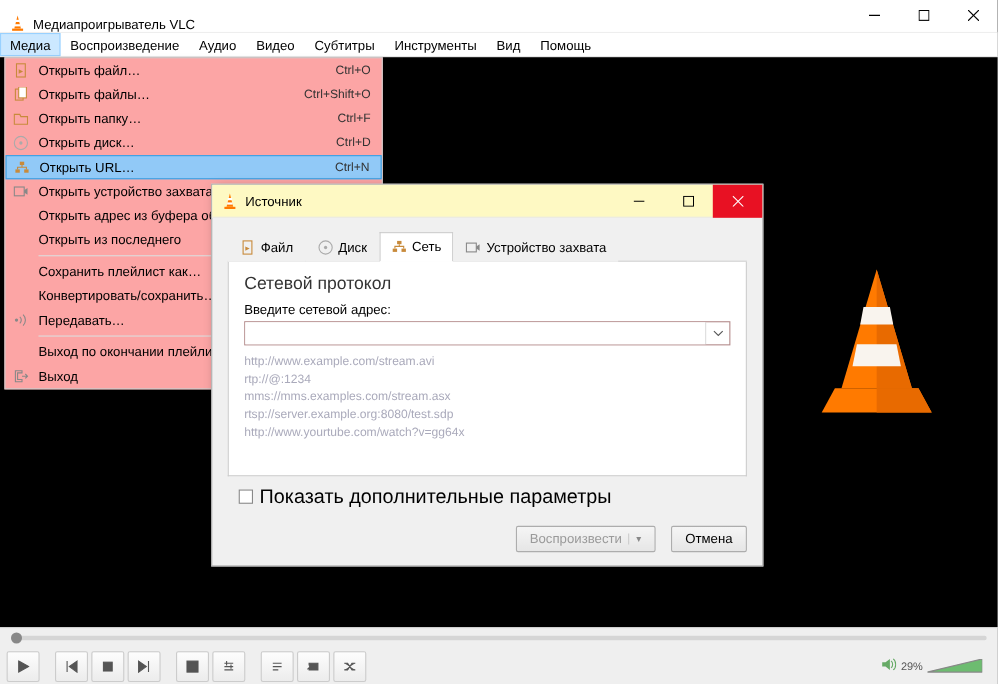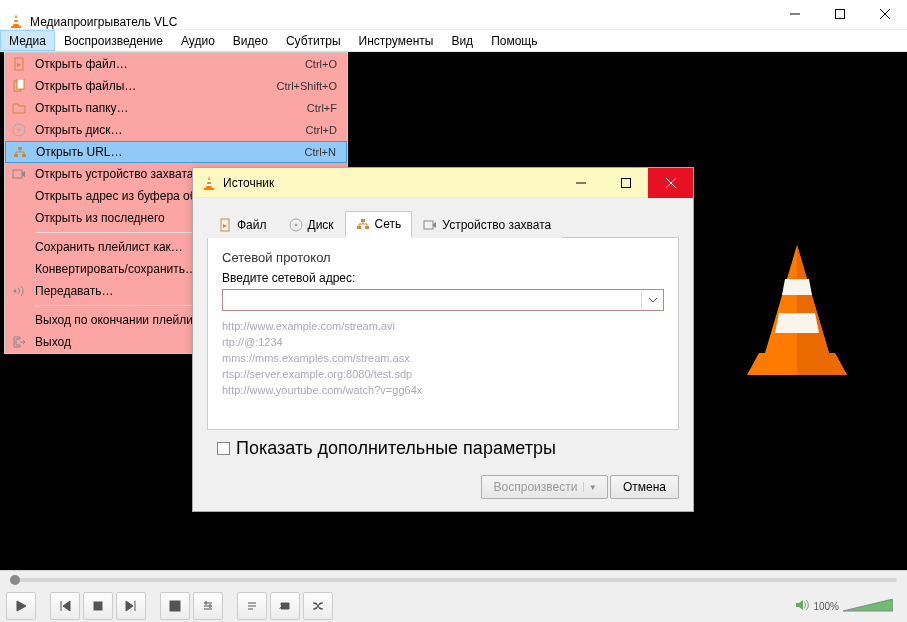--- a/index.html
+++ b/index.html
@@ -56,30 +56,30 @@
   .dlgbar .dwin svg { stroke:#000; stroke-width:1; fill:none; }
 
   .dlgbody { padding:12px 14px 8px; }
   .tabs { display:flex; gap:0; border-bottom:1px solid #ccc; font-size:12px; }
   .tab { padding:5px 10px 6px; display:flex; align-items:center; gap:5px; border:1px solid transparent; border-bottom:none; position:relative; top:1px; background:#f0f0f0; }
   .tab.active { background:#fff; border-color:#ccc; border-bottom:1px solid #fff; }
   .tabs .ticon { display:flex; }
 
   .panel { background:#fff; border:1px solid #ccc; border-top:none; padding:12px 14px 30px; }
 
-  .grpttl { font-size:13px; color:#333; margin-bottom:6px; }
+  .grpttl { font-size:16px; color:#333; margin-bottom:6px; }
   .inlbl  { font-size:12px; margin:6px 0 4px; }
   .ddfield { display:flex; border:1px solid #b38b8b; background:#fff; height:22px; }
   .ddfield input { flex:1; border:none; outline:none; font-size:12px; padding:0 6px; }
   .ddfield .chev { width:22px; display:flex; align-items:center; justify-content:center; border-left:1px solid #ddd; }
   .examples { margin-top:8px; font-size:11px; color:#aab; line-height:1.45; }
 
   .advrow { display:flex; align-items:center; gap:6px; font-size:18px; padding:8px 10px 2px; }
   .advrow .cbx { width:13px; height:13px; border:1px solid #888; background:#fff; }
-  .dlgfoot { display:flex; justify-content:flex-end; gap:2px; padding:6px 14px 12px; }
+  .dlgfoot { display:flex; justify-content:flex-end; gap:14px; padding:6px 14px 12px; }
   .pbtn { height:24px; padding:0 12px; font-size:12px; border:1px solid #adadad; background:linear-gradient(#f5f5f5,#e6e6e6); border-radius:2px; display:flex; align-items:center; }
   .pbtn.disabled { color:#9a9a9a; }
   .pbtn.split::after { content:"▾"; margin-left:6px; font-size:9px; color:#888; border-left:1px solid #ccc; padding-left:6px; }
 
   .cone svg, .bigcone svg { display:block; }
 </style>
 </head>
 <body>
 
 <div class="titlebar">
@@ -188,21 +188,21 @@
     <div class="cbtn">
         <svg width="12" height="12" viewBox="0 0 12 12" fill="none">
           <path d="M1 3h3l4 6h3M1 9h3l4-6h3"></path>
         </svg>
       </div>
     <div class="vol">
       <span><svg width="14" height="12" viewBox="0 0 14 12">
             <path d="M1 4h3l4-3v10l-4-3H1Z" fill="#6a6"></path>
             <path d="M9 3c2 1 2 5 0 6M11 1c3 2 3 8 0 10" fill="none" stroke="#6a6"></path>
           </svg></span>
-      <span class="vtxt">100%</span>
+      <span class="vtxt">29%</span>
       <div class="tri">
         <svg width="50" height="14" viewBox="0 0 50 14">
             <path d="M0 12 L50 12 L50 0 Z" fill="#4caf50" opacity="0.8"></path>
             <path d="M0 12 L50 12 L50 0 Z" fill="none" stroke="#888"></path>
           </svg>
       </div>
     </div>
   </div>
 </div>
 

